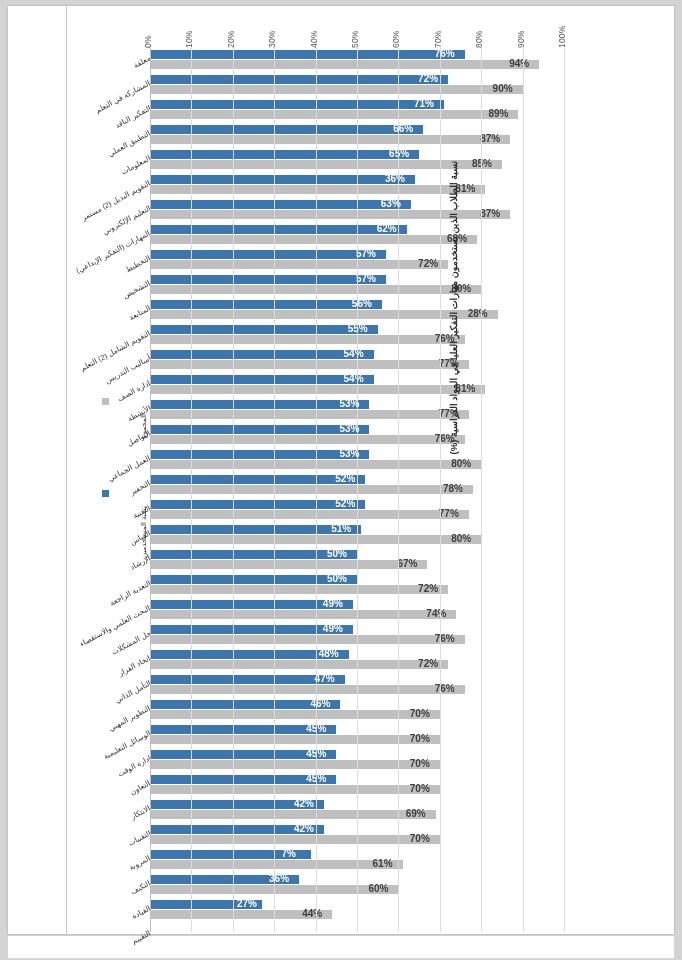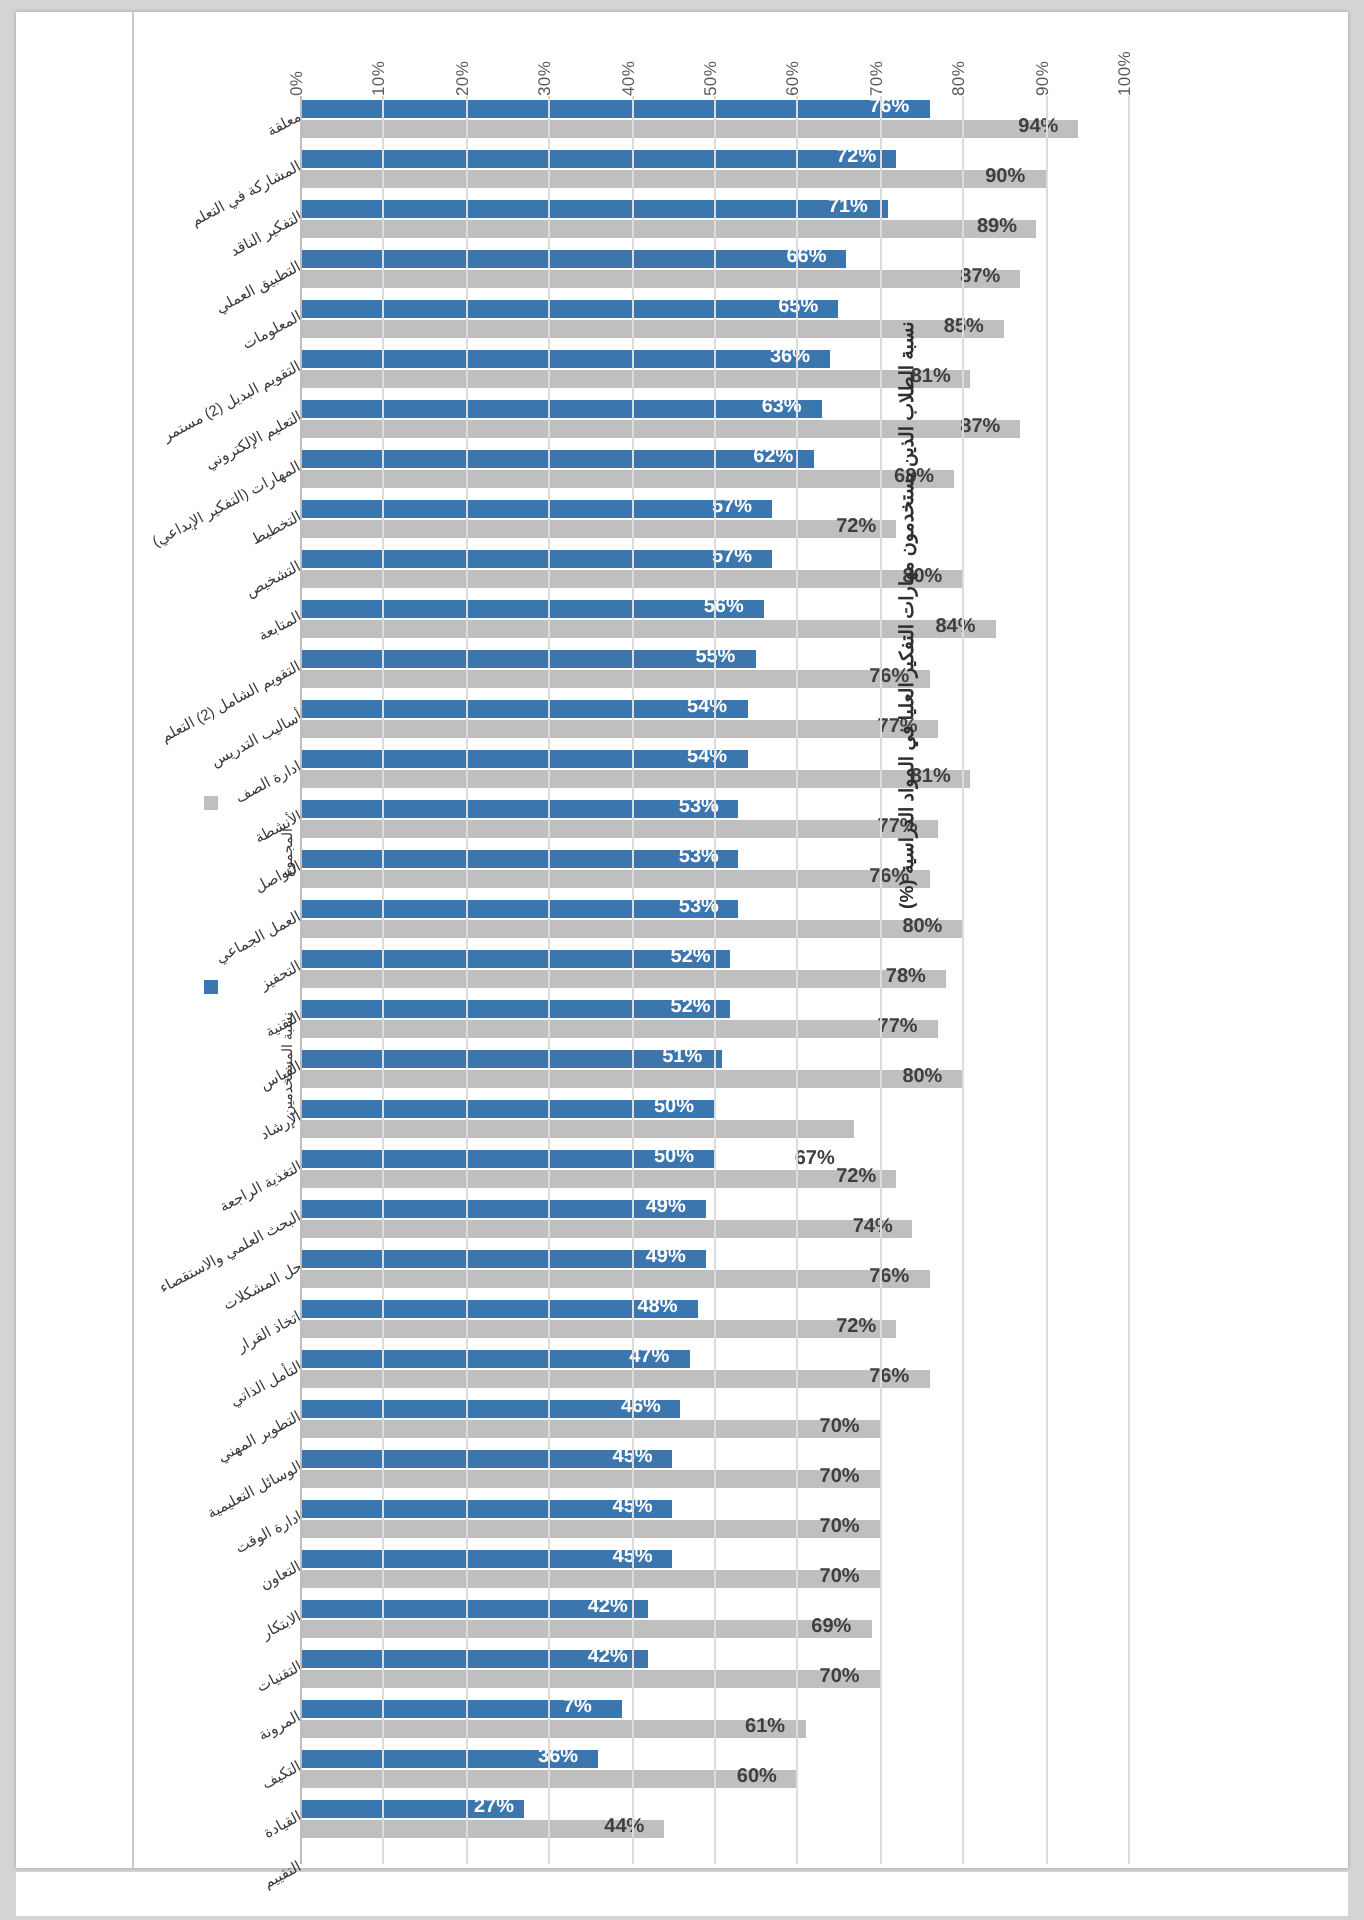--- a/index.html
+++ b/index.html
@@ -300,21 +300,21 @@
         <div class="row" style="top: 225px;">
           <div class="bar total" style="width: 331.2px; background: rgb(191, 191, 191);"></div>
           <div class="bar main" style="width: 235.98px; background: rgb(59, 118, 175);"></div>
           <div class="bar-label main" style="left: 205.98px;">57%</div>
           <div class="bar-label total" style="left: 301.2px;">80%</div>
         </div>
         <div class="row" style="top: 250px;">
           <div class="bar total" style="width: 347.76px; background: rgb(191, 191, 191);"></div>
           <div class="bar main" style="width: 231.84px; background: rgb(59, 118, 175);"></div>
           <div class="bar-label main" style="left: 201.84px;">56%</div>
-          <div class="bar-label total" style="left: 317.76px;">84%</div>
+          <div class="bar-label total" style="left: 317.76px;">28%</div>
         </div>
         <div class="row" style="top: 275px;">
           <div class="bar total" style="width: 314.64px; background: rgb(191, 191, 191);"></div>
           <div class="bar main" style="width: 227.7px; background: rgb(59, 118, 175);"></div>
           <div class="bar-label main" style="left: 197.7px;">55%</div>
           <div class="bar-label total" style="left: 284.64px;">76%</div>
         </div>
         <div class="row" style="top: 300px;">
           <div class="bar total" style="width: 318.78px; background: rgb(191, 191, 191);"></div>
           <div class="bar main" style="width: 223.56px; background: rgb(59, 118, 175);"></div>
@@ -360,21 +360,21 @@
         <div class="row" style="top: 475px;">
           <div class="bar total" style="width: 331.2px; background: rgb(191, 191, 191);"></div>
           <div class="bar main" style="width: 211.14px; background: rgb(59, 118, 175);"></div>
           <div class="bar-label main" style="left: 181.14px;">51%</div>
           <div class="bar-label total" style="left: 301.2px;">80%</div>
         </div>
         <div class="row" style="top: 500px;">
           <div class="bar total" style="width: 277.38px; background: rgb(191, 191, 191);"></div>
           <div class="bar main" style="width: 207px; background: rgb(59, 118, 175);"></div>
           <div class="bar-label main" style="left: 177px;">50%</div>
-          <div class="bar-label total" style="left: 247.38px; margin-top: 16px;">67%</div>
+          <div class="bar-label total" style="left: 247.38px;">67%</div>
         </div>
         <div class="row" style="top: 525px;">
           <div class="bar total" style="width: 298.08px; background: rgb(191, 191, 191);"></div>
           <div class="bar main" style="width: 207px; background: rgb(59, 118, 175);"></div>
           <div class="bar-label main" style="left: 177px;">50%</div>
           <div class="bar-label total" style="left: 268.08px;">72%</div>
         </div>
         <div class="row" style="top: 550px;">
           <div class="bar total" style="width: 306.36px; background: rgb(191, 191, 191);"></div>
           <div class="bar main" style="width: 202.86px; background: rgb(59, 118, 175);"></div>

